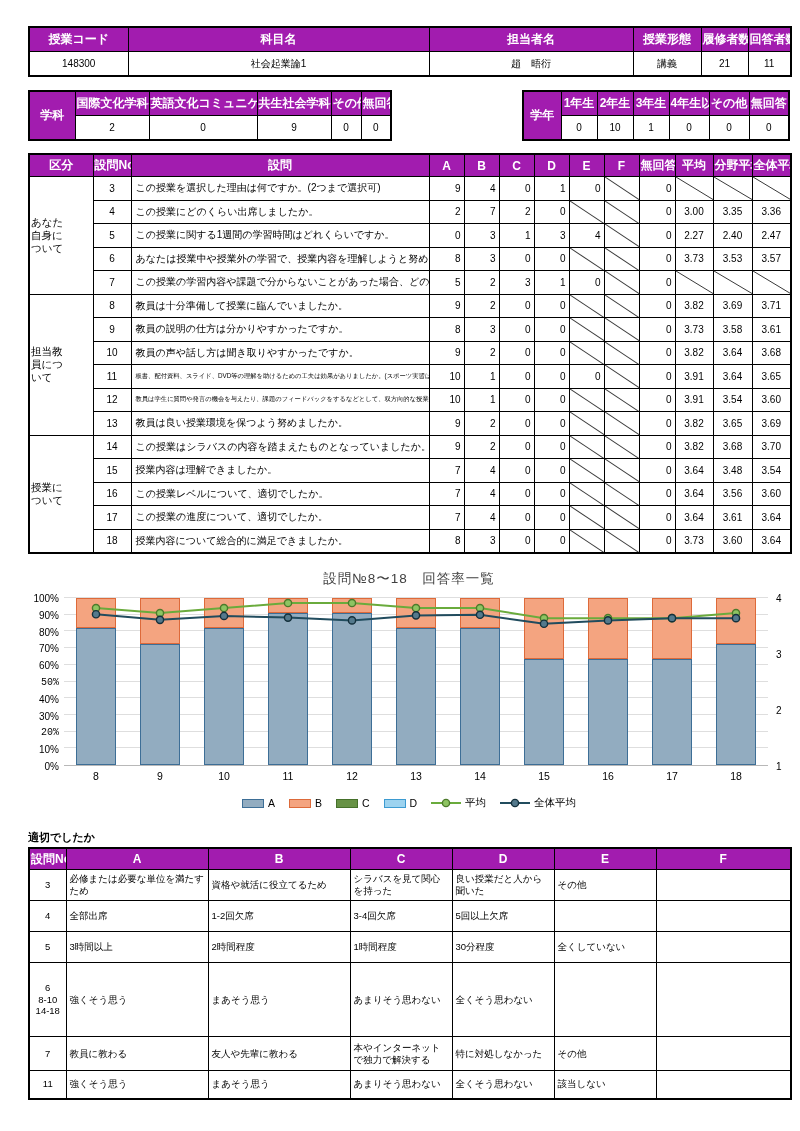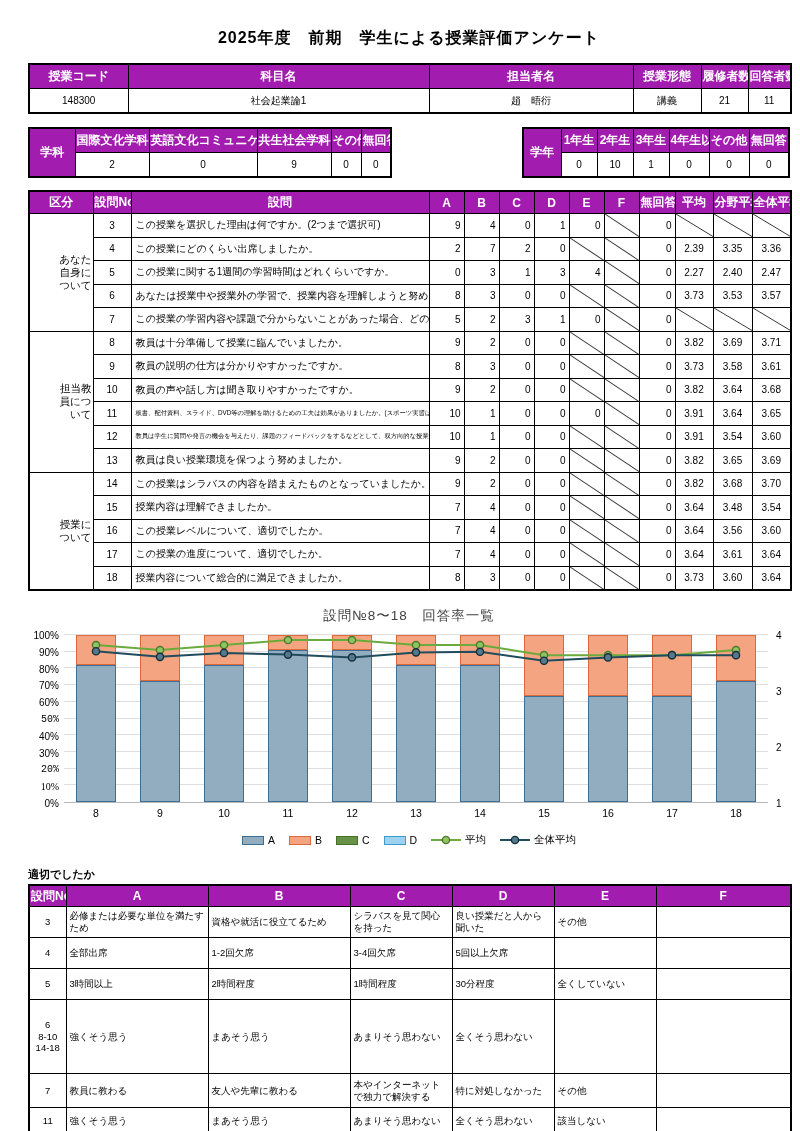--- a/index.html
+++ b/index.html
@@ -18,21 +18,21 @@
   .t-dept{width:362px;}
   .t-grade{width:266px;}
   .side-th{font-size:10px;}
   .fs8{font-size:8px;}
   .fs85{font-size:8.5px;}
   .fs9{font-size:9px;}
   
   .t-main{margin-top:12px;}
   .t-main th{height:21px;}
   .t-main td{height:20.5px;}
-  .t-main td.kubun{text-align:right;font-size:10.5px;white-space:pre-line;line-height:1.25;background:#fff;}
+  .t-main td.kubun{text-align:left;font-size:10.5px;white-space:pre-line;line-height:1.25;background:#fff;}
   .t-main td.no{text-align:center;}
   .t-main td.q{text-align:left;padding-left:4px;font-size:10px;}
   .t-main td.q.small{font-size:6.3px;}
   .t-main td.num{text-align:right;padding-right:3px;}
   .t-main td.avg{text-align:center;}
   td.diagc{position:relative;padding:0;}
   .dsvg{position:absolute;left:0;top:0;width:100%;height:100%;display:block;}
   
   .chart-wrap{margin-top:16px;}
   .chart-title{text-align:center;font-size:13.5px;color:#404040;letter-spacing:1px;margin-bottom:10px;}
@@ -55,21 +55,20 @@
   .choices-title{font-size:11px;font-weight:bold;margin:20px 0 2px 0;}
   .t-choice td{font-size:9.5px;text-align:left;padding:1px 3px;white-space:normal;line-height:1.25;vertical-align:middle;}
   .t-choice td.no{text-align:center;white-space:pre-line;}
   .t-choice th{height:20px;}
 </style>
 </head>
 <body>
 
 <div class="page">
   <div class="content">
-    <div class="doc-title">2025年度　前期　学生による授業評価アンケート</div>
 
     <table class="t t-course" id="course-table">
         <colgroup>
           <col style="width: 99px;">
           <col style="width: 301px;">
           <col style="width: 204px;">
           <col style="width: 68px;">
           <col style="width: 47px;">
           <col style="width: 43px;">
         </colgroup>
@@ -229,21 +228,21 @@
               <svg class="dsvg" viewBox="0 0 10 10" preserveAspectRatio="none">
                 <line x1="0" y1="0" x2="10" y2="10" stroke="#3a3a3a" stroke-width="1" vector-effect="non-scaling-stroke"></line>
               </svg>
             </td>
             <td class="num diagc">
               <svg class="dsvg" viewBox="0 0 10 10" preserveAspectRatio="none">
                 <line x1="0" y1="0" x2="10" y2="10" stroke="#3a3a3a" stroke-width="1" vector-effect="non-scaling-stroke"></line>
               </svg>
             </td>
             <td class="num">0</td>
-            <td class="avg">2.39</td>
+            <td class="avg">3.00</td>
             <td class="avg">3.35</td>
             <td class="avg">3.36</td>
           </tr>
           <tr>
             <td class="no">5</td>
             <td class="q">この授業に関する1週間の学習時間はどれくらいですか。</td>
             <td class="num">0</td>
             <td class="num">3</td>
             <td class="num">1</td>
             <td class="num">3</td>
@@ -659,21 +658,21 @@
               <circle cx="288" cy="22.400000000000006" r="3.6" fill="#54798C" stroke="#14303C" stroke-width="1.4"></circle>
               <circle cx="352" cy="17.360000000000014" r="3.6" fill="#54798C" stroke="#14303C" stroke-width="1.4"></circle>
               <circle cx="416" cy="16.799999999999983" r="3.6" fill="#54798C" stroke="#14303C" stroke-width="1.4"></circle>
               <circle cx="480" cy="25.75999999999999" r="3.6" fill="#54798C" stroke="#14303C" stroke-width="1.4"></circle>
               <circle cx="544" cy="22.400000000000006" r="3.6" fill="#54798C" stroke="#14303C" stroke-width="1.4"></circle>
               <circle cx="608" cy="20.159999999999997" r="3.6" fill="#54798C" stroke="#14303C" stroke-width="1.4"></circle>
               <circle cx="672" cy="20.159999999999997" r="3.6" fill="#54798C" stroke="#14303C" stroke-width="1.4"></circle>
             </svg>
           </div>
       <div class="ylab" style="bottom: 0%;">0%</div>
-          <div class="ylab" style="bottom: 10%; font-family: Liberation Serif, serif;">10%</div>
+          <div class="ylab" style="bottom: 10%;">10%</div>
           <div class="ylab" style="bottom: 20%; font-family: Liberation Mono, monospace;">20%</div>
           <div class="ylab" style="bottom: 30%;">30%</div>
           <div class="ylab" style="bottom: 40%;">40%</div>
           <div class="ylab" style="bottom: 50%; font-family: Liberation Mono, monospace;">50%</div>
           <div class="ylab" style="bottom: 60%; padding-left: 24px;">60%</div>
           <div class="ylab" style="bottom: 70%;">70%</div>
           <div class="ylab" style="bottom: 80%;">80%</div>
           <div class="ylab" style="bottom: 90%;">90%</div>
           <div class="ylab" style="bottom: 100%;">100%</div>
           <div class="yrlab" style="bottom: 0%;">1</div>

